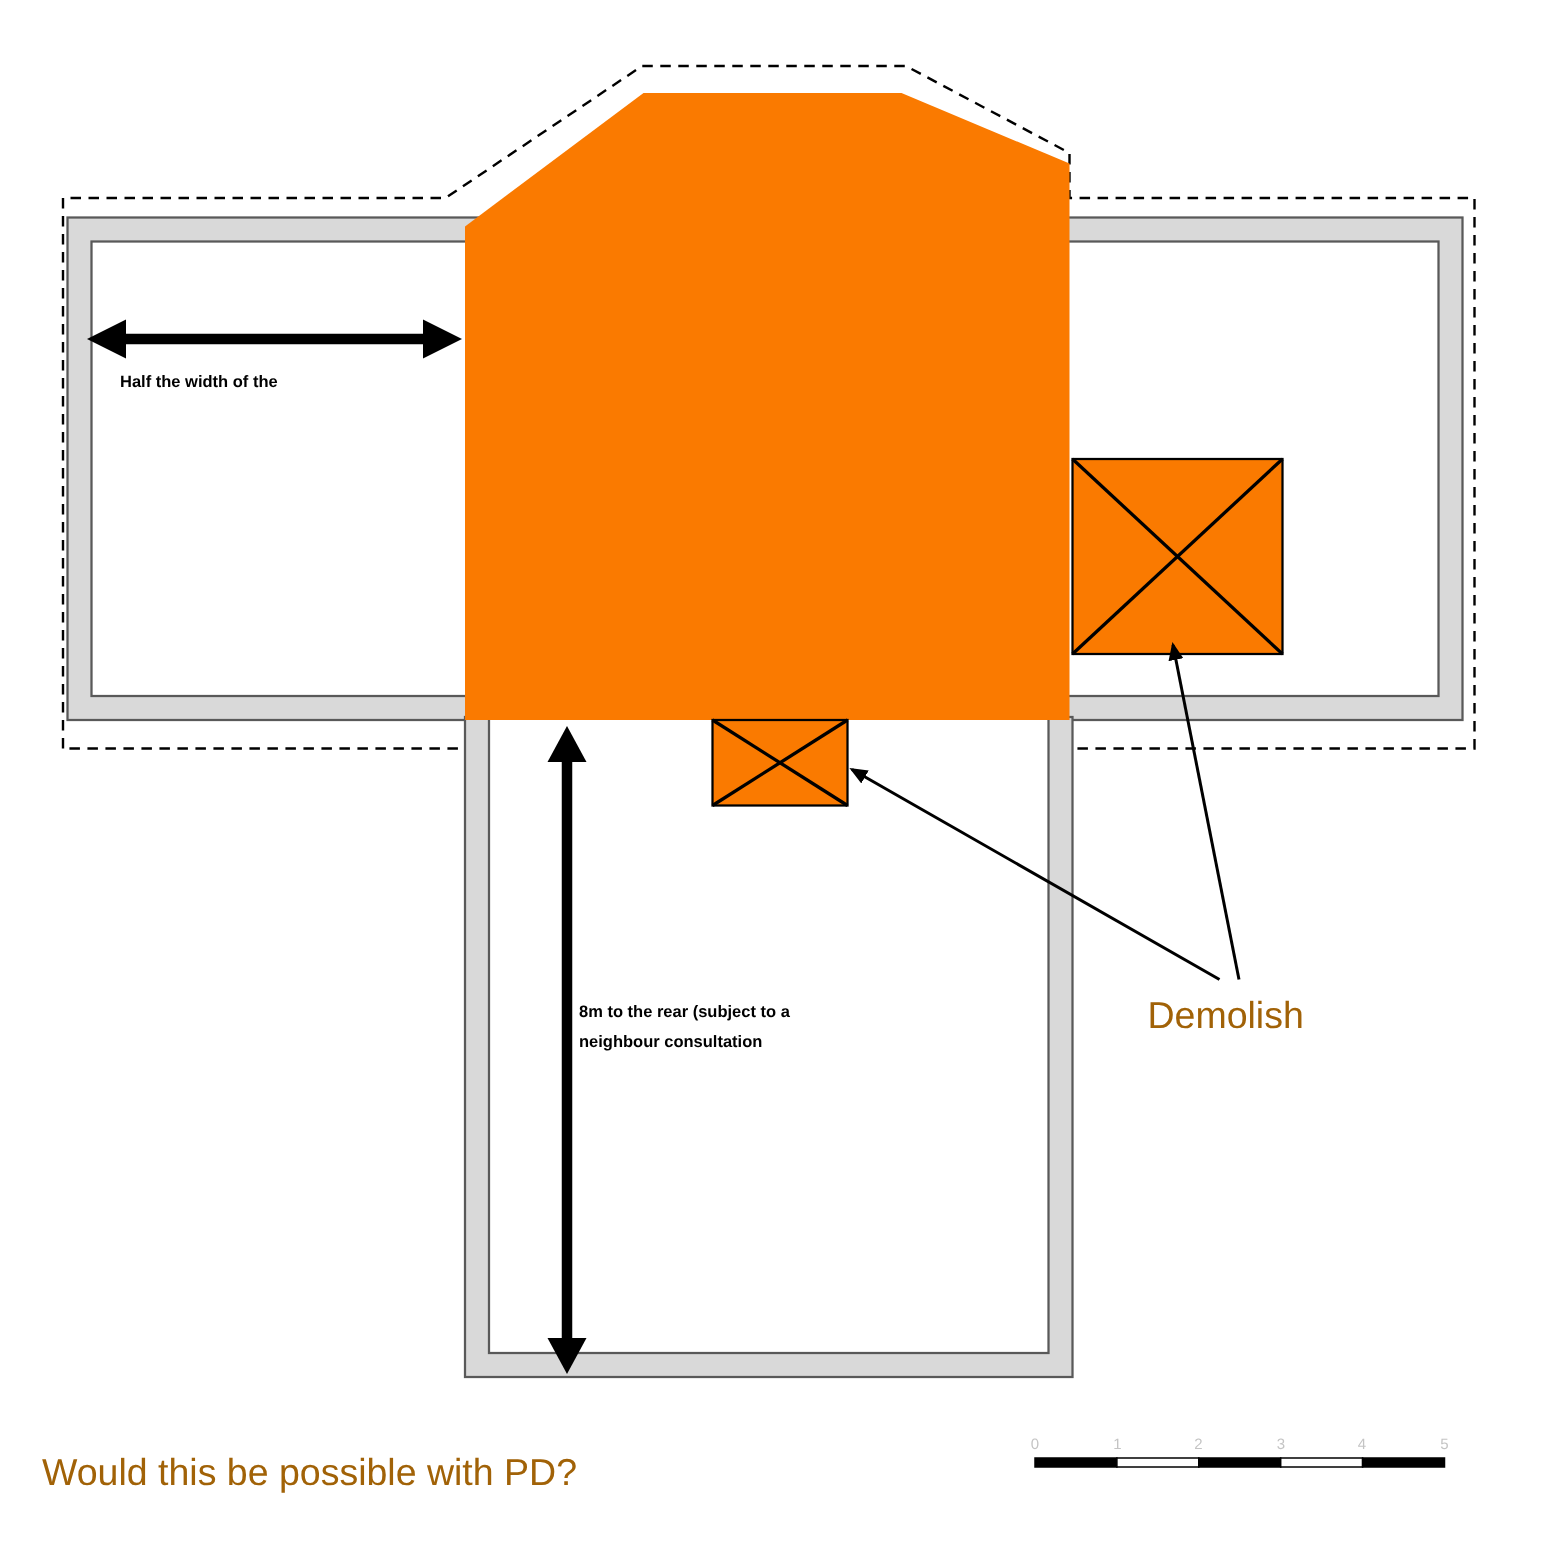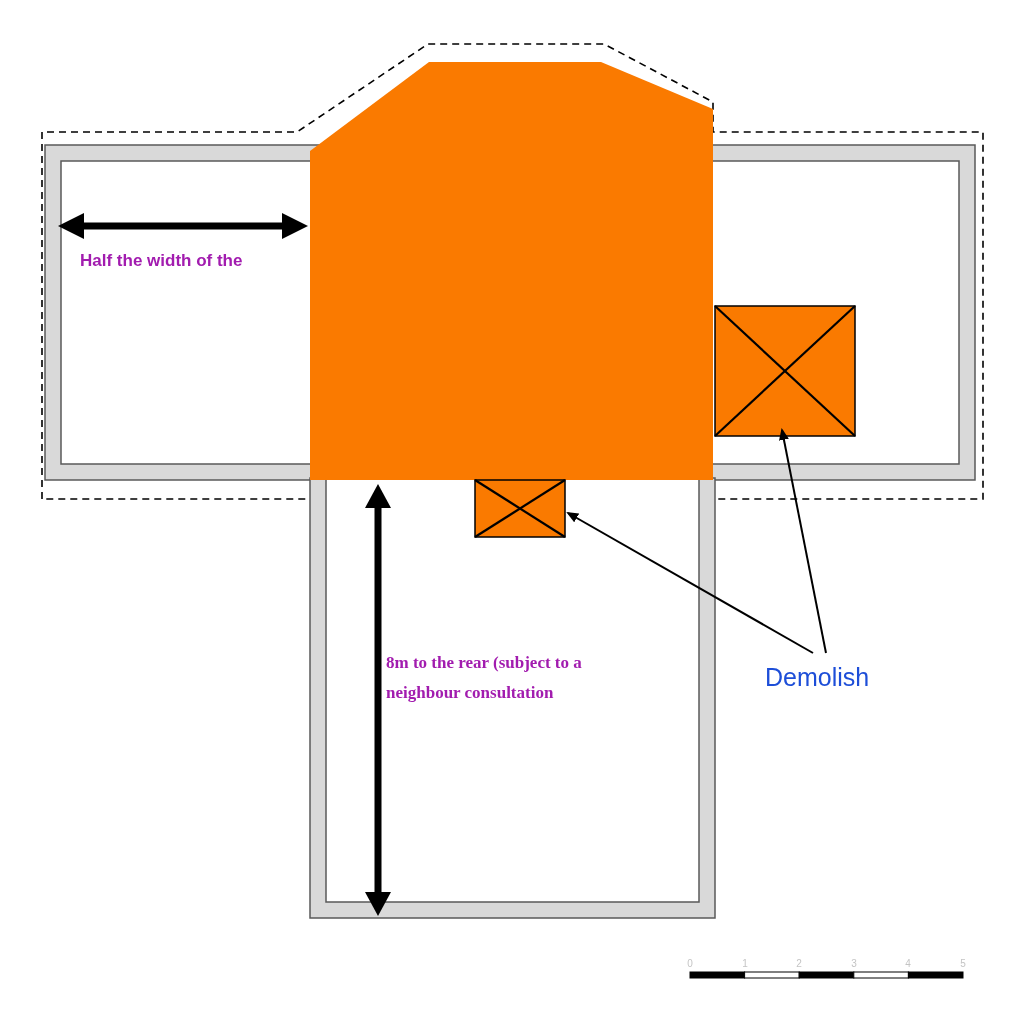--- a/index.html
+++ b/index.html
@@ -23,29 +23,29 @@
   .arrow-shaft { stroke: var(--line); stroke-width: 7; }
   .arrow-head { fill: var(--line); }
   .pointer-line { stroke: var(--line); stroke-width: 2; fill: none; }
   .scale-seg-dark { fill: var(--line); stroke: var(--line); stroke-width: 1; }
   .scale-seg-light { fill: #ffffff; stroke: var(--line); stroke-width: 1; }
 
   
   .label-bold {
     position: absolute;
     font-weight: 700;
-    font-size: 17px;
+    font-size: 11px;
     line-height: 1.78;
-    color: #a21caf;
+    color: #000000;
   }
   .label-large {
     position: absolute;
     font-weight: 400;
     font-size: 25px;
-    color: #1d4ed8;
+    color: #a16207;
   }
   .scale-tick {
     position: absolute;
     font-size: 10px;
     color: var(--scale_text);
     transform: translateX(-50%);
   }
 </style>
 </head>
 <body>
@@ -102,27 +102,28 @@
       <rect class="scale-seg-dark" x="799.2" y="972" width="54.6" height="6"></rect>
       <rect class="scale-seg-light" x="853.8" y="972" width="54.6" height="6"></rect>
       <rect class="scale-seg-dark" x="908.4" y="972" width="54.6" height="6"></rect>
     </g>
   </svg>
 
   <div class="label-bold" style="left:80px; top:246px; width:220px;">
     <div>Half the width of the</div>
   </div>
 
-  <div class="label-bold" style="left:386px; top:648px; width:250px;font-family:Liberation Serif, serif;">
+  <div class="label-bold" style="left:386px; top:666px; width:250px;">
     <div>8m to the rear (subject to a</div>
     <div>neighbour consultation</div>
   </div>
 
   <div class="label-large" style="left:765px; top:663px;">Demolish</div>
 
+  <div class="label-large" style="left:28px; top:968px;">Would this be possible with PD?</div>
 
   <div>
     <span class="scale-tick" style="left:690px; top:958px;">0</span>
     <span class="scale-tick" style="left:745px; top:958px;">1</span>
     <span class="scale-tick" style="left:799px; top:958px;">2</span>
     <span class="scale-tick" style="left:854px; top:958px;">3</span>
     <span class="scale-tick" style="left:908px; top:958px;">4</span>
     <span class="scale-tick" style="left:963px; top:958px;">5</span>
   </div>
 

